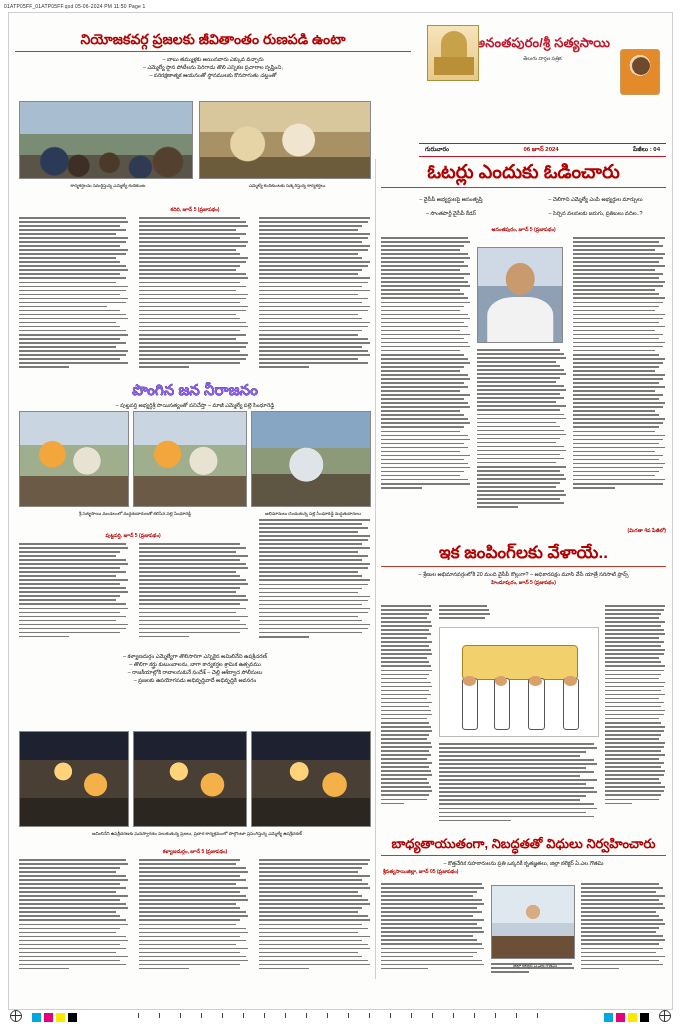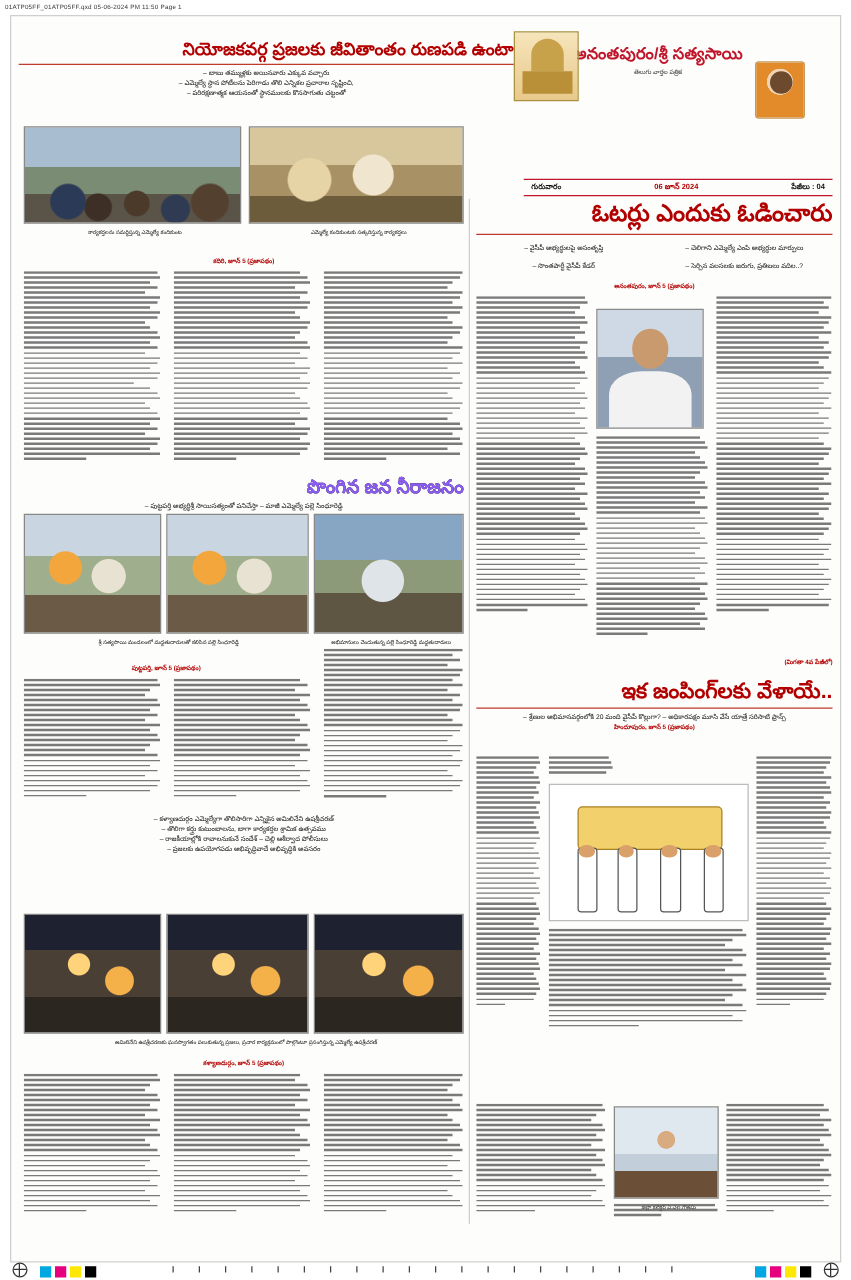--- a/index.html
+++ b/index.html
@@ -48,21 +48,21 @@
     height: 960px;
   }
 
   
   .tel {
     font-family: "Liberation Sans", sans-serif;
   }
   .hl {
     color: #b20000;
     font-weight: bold;
-    text-align: right;
+    text-align: center;
     line-height: 1.15;
   }
   .sub {
     font-size: 5.4px;
     color: #111;
     text-align: center;
     line-height: 1.5;
   }
   .cap {
     font-size: 4.4px;
@@ -107,21 +107,21 @@
     position: relative;
     overflow: hidden;
     border: 1px solid #888;
     box-sizing: border-box;
     background: #9ab;
   }
 
   
   .masthead {
     position: absolute;
-    right: 16px; top: 0;
+    right: 0; top: 0;
     width: 247px;
     height: 122px;
   }
   .mast-top {
     font-size: 13px;
     font-weight: bold;
     color: #c0152a;
     text-align: center;
     letter-spacing: .2px;
     padding-top: 16px;
@@ -1052,20 +1052,26 @@
           <div class="ln s1"></div>
           <div class="ln s5"></div>
         <div class="ln s2"></div>
           <div class="ln s3"></div>
           <div class="ln s1"></div>
           <div class="ln s2"></div>
         <div class="ln s5"></div>
           <div class="ln end"></div>
       </div>
 
+      <div style="position:absolute;left:366px;top:818px;width:285px;">
+        <div class="hl tel" style="font-size:13px;">బాధ్యతాయుతంగా, నిబద్ధతతో విధులు నిర్వహించారు</div>
+        <div class="rule" style="margin:3px 0 3px 0;"></div>
+        <div class="sub tel">– కొత్తచేరిక సహకారులను ప్రతి ఒక్కరికీ కృతజ్ఞతలు, జిల్లా కలెక్టర్ ఏ.ఎల.గౌతమి</div>
+        <div class="byline tel" style="text-align:left;padding-left:2px;">శ్రీసత్యసాయిజిల్లా, జూన్ 05 (ప్రజాపథం)</div>
+      </div>
 
       <div class="imgbox ph-desk" style="left:476px;top:866px;width:84px;height:74px;position:absolute;"></div>
       <div style="position:absolute;left:476px;top:942px;width:84px;" class="cap tel">జిల్లా కలెక్టర్ ఏ.ఎల.గౌతమి</div>
 
       <div class="body-col" style="position:absolute;left:366px;top:864px;width:104px;height:96px;">
         <div class="ln s1"></div>
           <div class="ln s3"></div>
           <div class="ln s2"></div>
           <div class="ln s5"></div>
         <div class="ln s1"></div>

